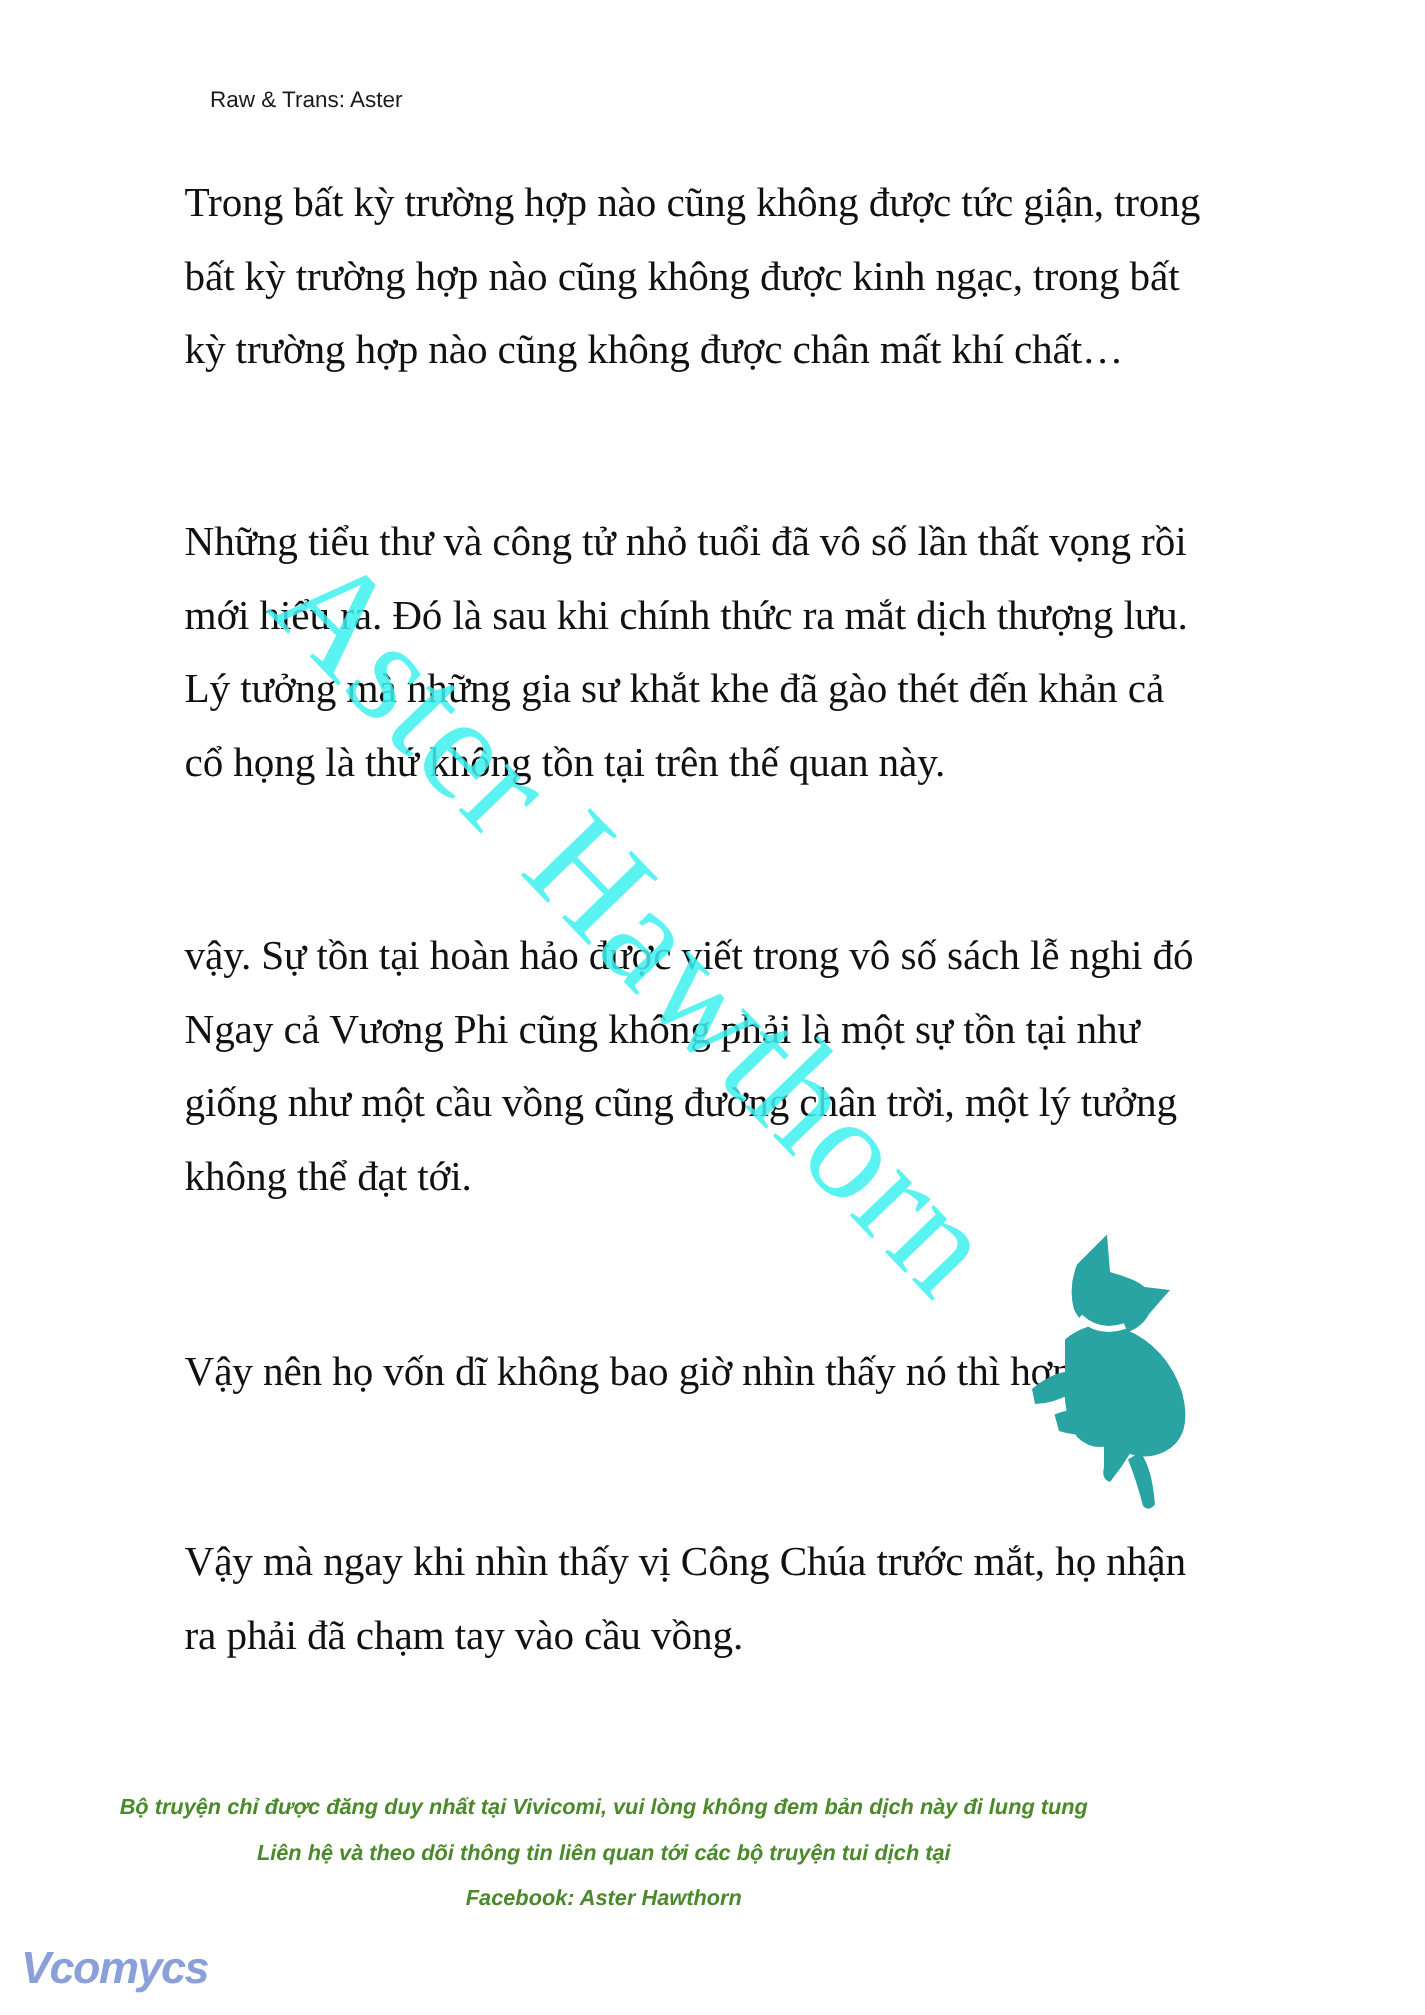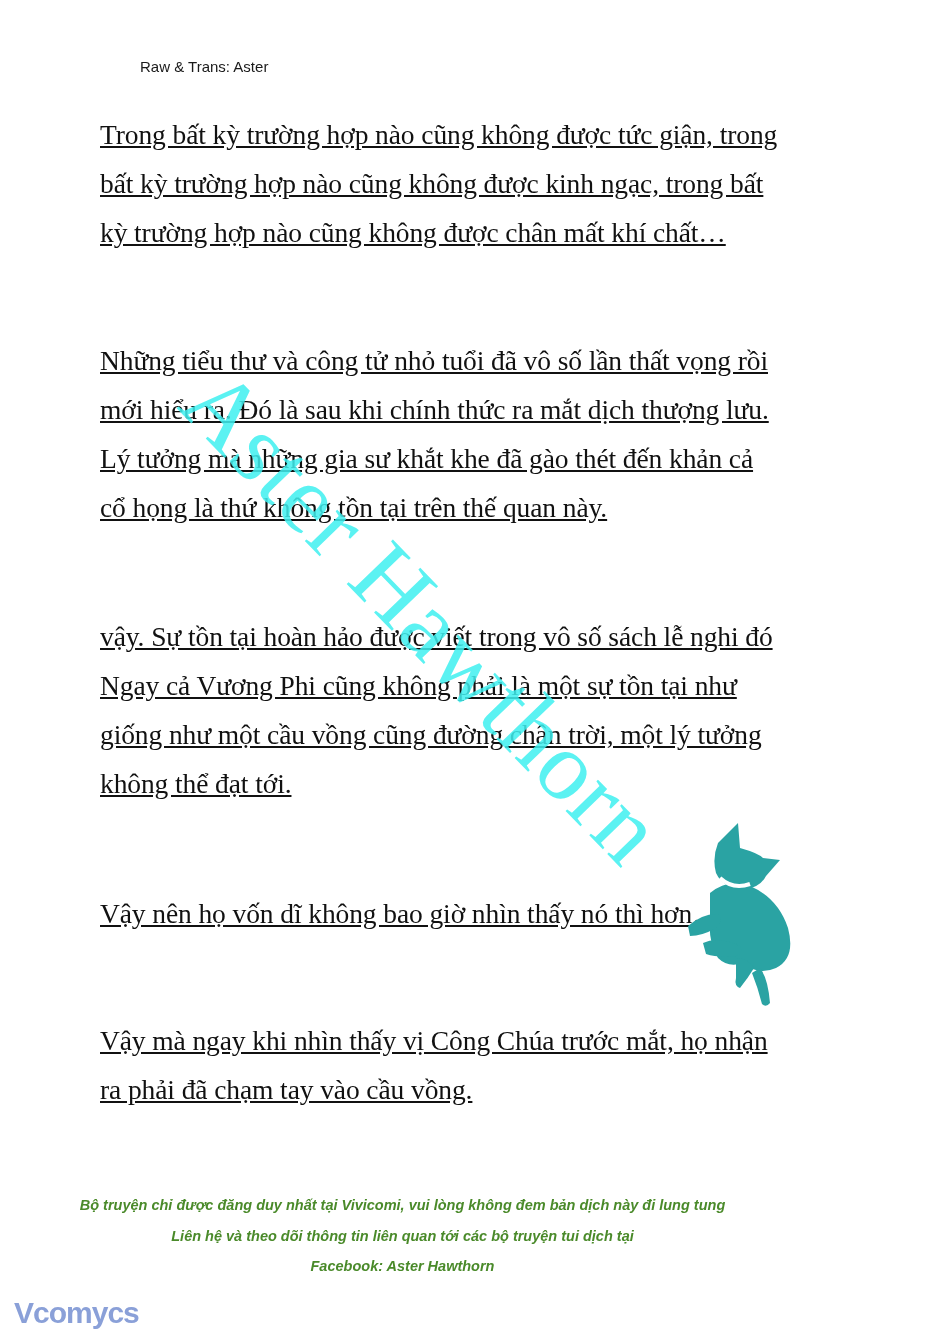--- a/index.html
+++ b/index.html
@@ -3,43 +3,42 @@
   <meta charset="utf-8">
   <style>
     html, body { margin: 0; padding: 0; background: #ffffff; }
     body { width: 950px; height: 1343px; position: relative; overflow: hidden; }
     .page { position: absolute; left: 0; top: 0; width: 950px; height: 1343px; background: #fff; }
     .header {
       position: absolute; left: 116px; top: 58px;
       font-family: "Liberation Sans", sans-serif; font-size: 15px; color: #1a1a1a; margin-left: 24px;
     }
     .body-text {
-      position: absolute; left: 100px; width: 730px;
+      position: absolute; left: 123px; width: 730px;
       font-family: "Liberation Serif", serif; font-size: 27.5px; line-height: 49px; color: #111;
       letter-spacing: -0.1px;
-      text-decoration: underline;
     }
     .body-text .line { display: block; white-space: nowrap; }
     .footer {
       position: absolute; left: 0; width: 805px; top: 1190px;
       text-align: center; font-family: "Liberation Sans", sans-serif; font-style: italic; font-weight: bold;
       font-size: 14.5px; color: #4a8a2a; line-height: 30.5px;
     }
     .footer .fline { display: block; }
     .watermark {
       position: absolute; left: 88px; top: 548px;
       font-family: "Liberation Serif", serif; font-size: 98px; color: #3ff0f0;
       white-space: nowrap; transform-origin: 0 0; transform: rotate(46deg) translate(-40px,-250px);
       opacity: 0.85; pointer-events: none; letter-spacing: 1px;
       -webkit-text-stroke: 0;
     }
     .cat { position: absolute; left: 688px; top: 818px; width: 120px; height: 190px; }
     .logo {
       position: absolute; left: 14px; top: 1296px;
-      font-family: "Liberation Sans", sans-serif; font-weight: bold;
+      font-family: "Liberation Sans", sans-serif; font-style: italic; font-weight: bold;
       font-size: 30px; color: #8aa0d8; letter-spacing: -1px;
     }
   </style>
 </head>
 <body>
 
 <div class="page">
 
   <div class="header">Raw &amp; Trans: Aster</div>
 

